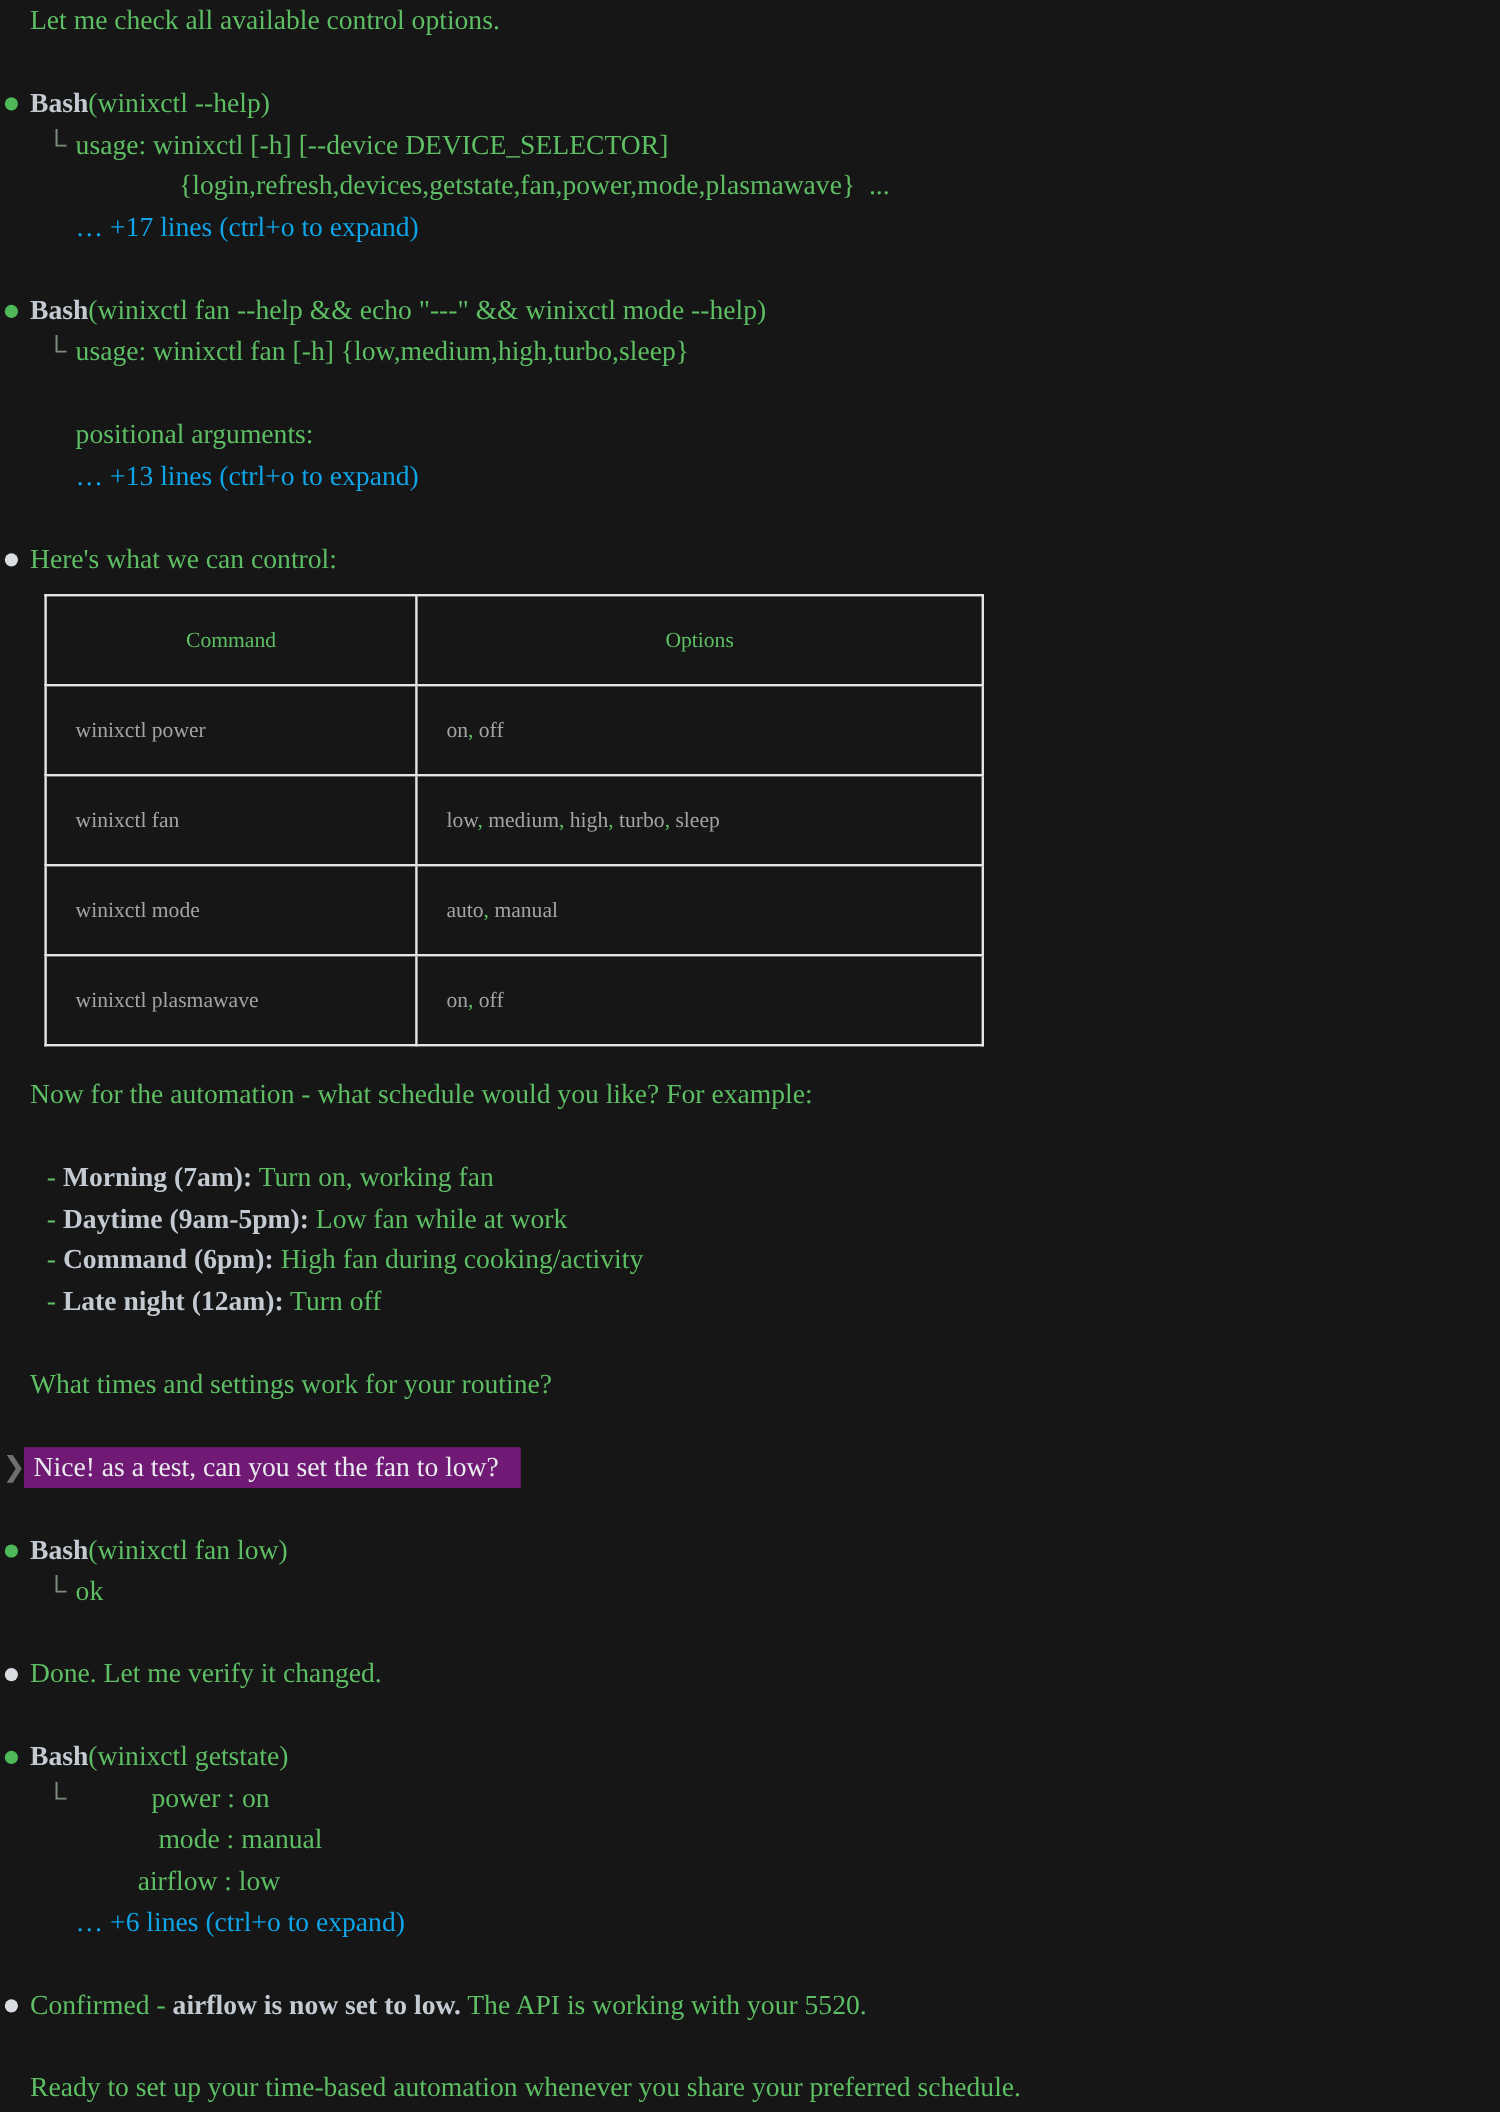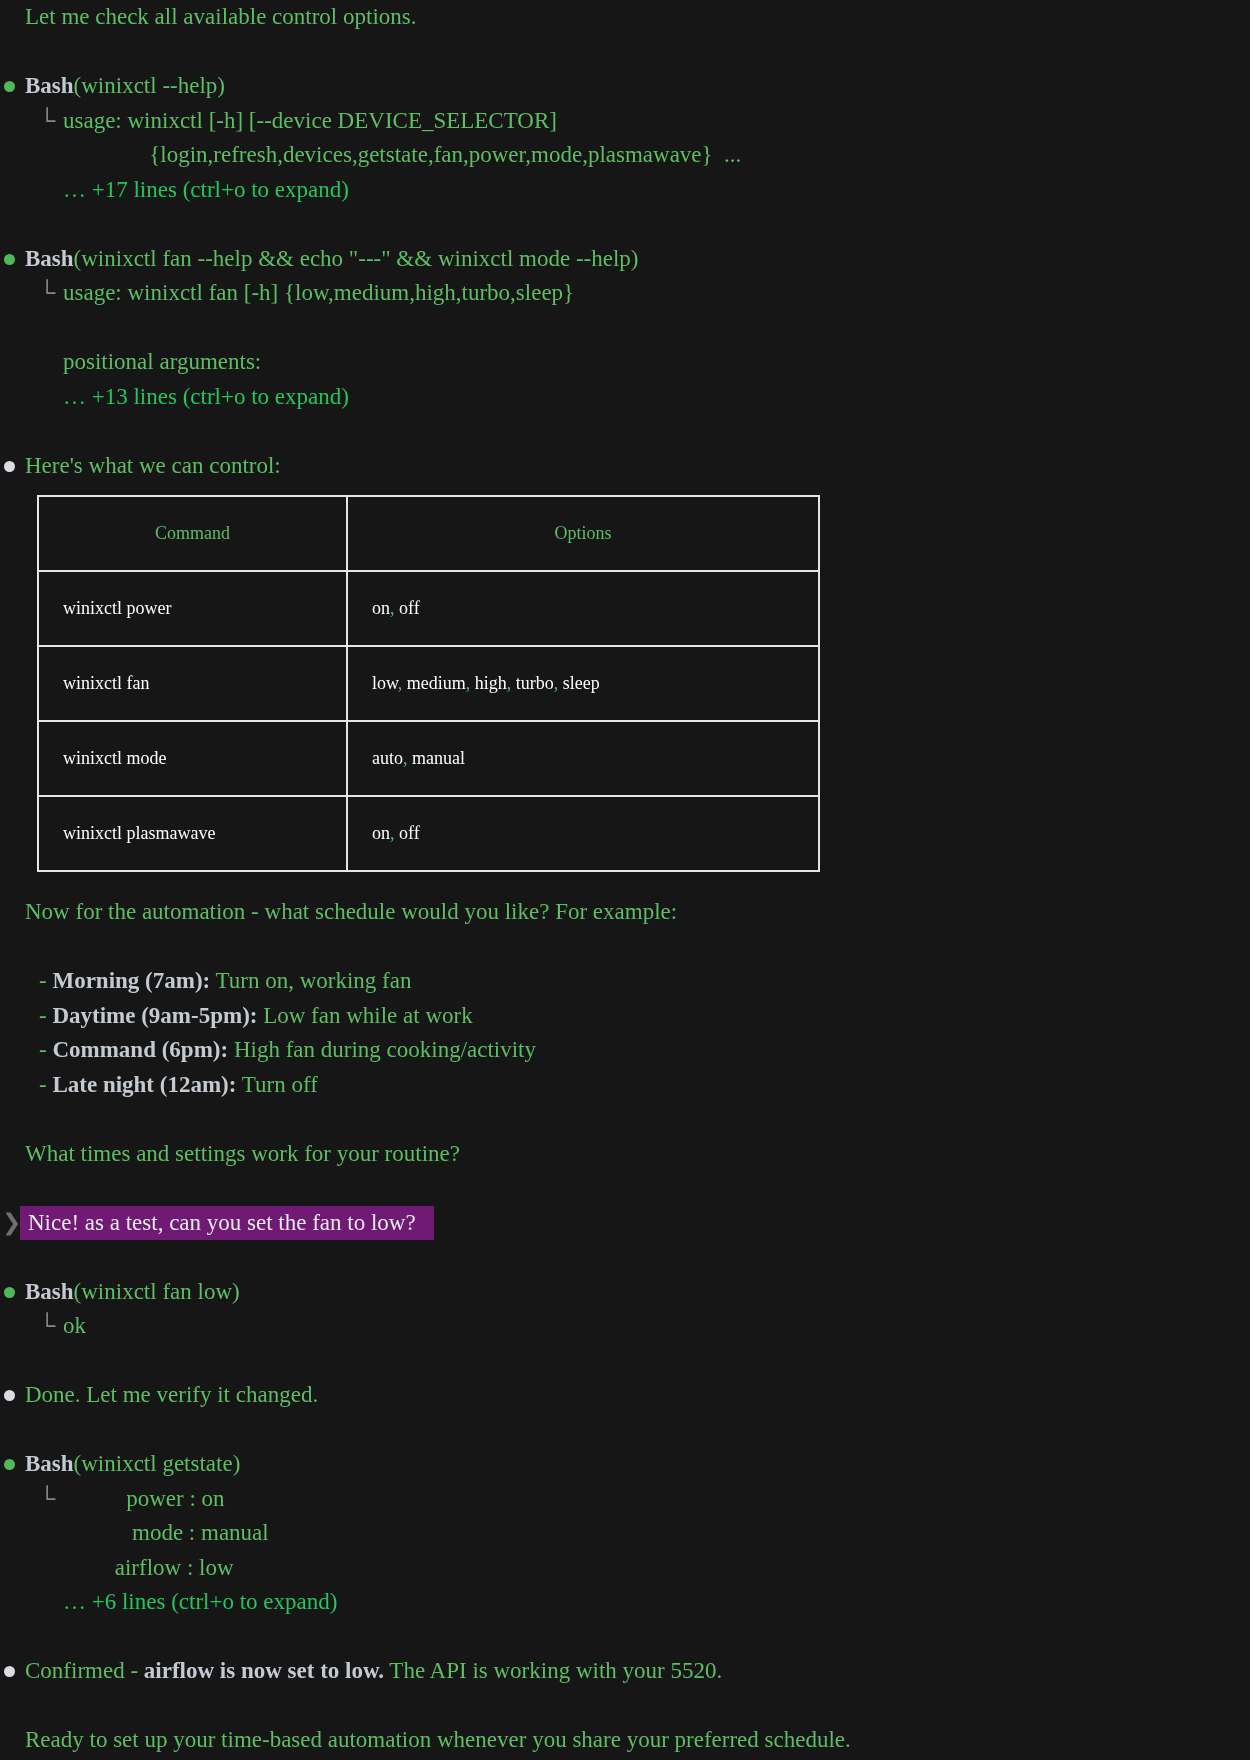--- a/index.html
+++ b/index.html
@@ -7,24 +7,24 @@
     width:1250px;height:1760px;background:#161616;overflow:hidden;
     font-family:Liberation Serif, serif;
     font-size:23px;line-height:34.5px;color:#5dbe63;
     box-sizing:border-box;position:relative;
   }
   .line{height:34.5px;white-space:pre;padding-left:25px;}
   .rel{position:relative;}
   .out{padding-left:39px;}
   .out2{padding-left:63px;}
   .g{color:#5dbe63;}
-  .lav{color:#ffffff;}
+  .lav{color:#a3a3a3;}
   .gray{color:#c3cad2;font-weight:bold;}
   .w{color:#e9ebee;}
-  .dim{color:#22c55e;}
+  .dim{color:#0ea5e9;}
   .elbow{color:#7e8c7e;display:inline-block;width:24px;}
   .bullet{position:absolute;left:4px;top:12px;width:11px;height:11px;border-radius:50%;}
   .b-tool{background:#4fb858;}
   .b-text{background:#d9dde1;}
   .ctl-table{border-collapse:collapse;margin:12px 0 23px 37px;table-layout:fixed;}
   .ctl-table td,.ctl-table th{border:2px solid #e5e5e5;height:69px;padding:2px;white-space:pre;font-size:18px;font-weight:normal;}
   .col-cmd{width:309px;}
   .col-opt{width:472px;}
   .ctl-table th{text-align:center;color:#5dbe63;}
   .ctl-table td{text-align:left;padding-left:24px;}

